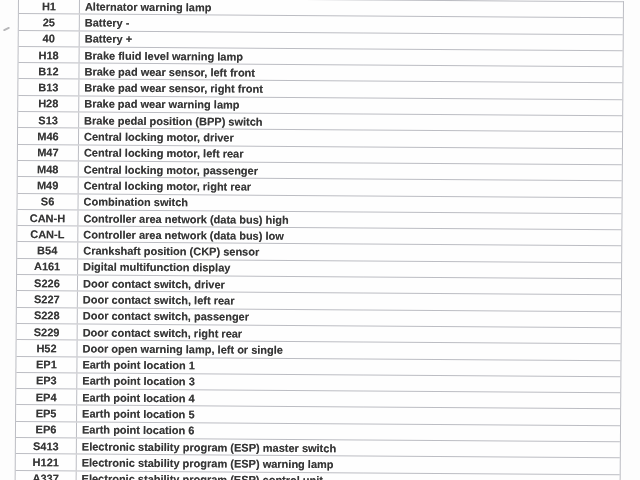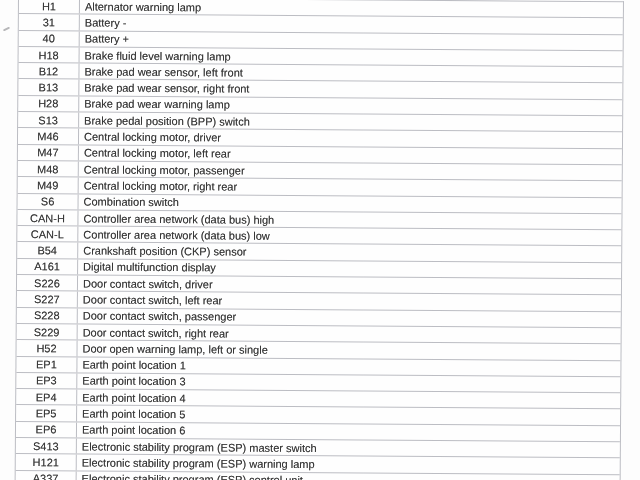--- a/index.html
+++ b/index.html
@@ -8,20 +8,21 @@
     width: 640px;
     height: 480px;
     overflow: hidden;
     background: var(--page, #fdfdfd);
     font-family: "Liberation Sans", sans-serif;
   }
   .page {
     position: relative;
     width: 640px;
     height: 480px;
+    font-weight: bold;
   }
   .key-table {
     position: absolute;
     left: 18px;
     top: -3px;
     width: 604px;
     transform: rotate(0.4deg);
     transform-origin: 0 0;
     border-left: 1px solid var(--line, #bcbdc3);
     border-right: 1px solid var(--line, #bcbdc3);
@@ -72,21 +73,21 @@
 <body>
 
 <div class="page">
   <div class="speck"></div>
   <div class="key-table">
       <div class="row">
         <div class="cell code">H1</div>
         <div class="cell desc">Alternator warning lamp</div>
       </div>
       <div class="row">
-        <div class="cell code">31</div>
+        <div class="cell code">25</div>
         <div class="cell desc">Battery -</div>
       </div>
       <div class="row">
         <div class="cell code">40</div>
         <div class="cell desc">Battery +</div>
       </div>
       <div class="row">
         <div class="cell code">H18</div>
         <div class="cell desc">Brake fluid level warning lamp</div>
       </div>

